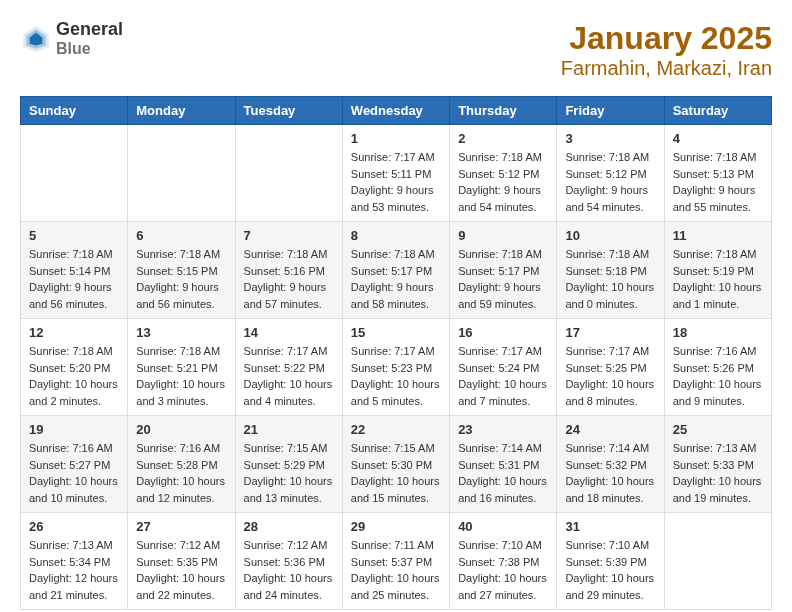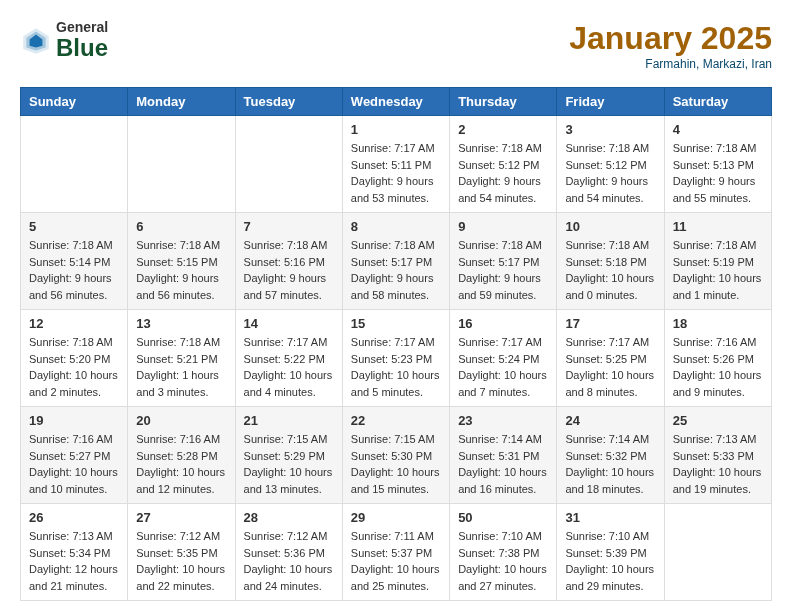--- a/index.html
+++ b/index.html
@@ -20,44 +20,44 @@
       display: flex;
       align-items: center;
       gap: 4px;
     }
     .logo-text {
       display: flex;
       flex-direction: column;
       line-height: 1.1;
     }
     .logo-general {
-      font-size: 14px;
+      font-size: 18px;
       font-weight: bold;
       color: #333;
     }
     .logo-blue {
-      font-size: 24px;
-      font-weight: bold;
-      color: #14532d;
+      font-size: 16px;
+      font-weight: bold;
+      color: #737373;
     }
     .logo-icon {
       width: 32px;
       height: 32px;
     }
     .title-block {
       text-align: right;
     }
     .title-block h1 {
       font-size: 32px;
       font-weight: bold;
       color: #a16207;
     }
     .title-block h2 {
-      font-size: 12px;
-      color: #0c4a6e;
+      font-size: 20px;
+      color: #a16207;
       font-weight: normal;
     }
     .calendar {
       width: 100%;
       border-collapse: collapse;
       border: 1px solid #0f766e;
     }
     .calendar th {
       background-color: #2a6db5;
       color: #fff;
@@ -179,21 +179,21 @@
           <div class="day-info"><span>Sunrise: 7:18 AM</span><br><span>Sunset: 5:19 PM</span><br><span>Daylight: 10 hours and 1 minute.</span></div>
         </td>
       </tr>
       <tr>
         <td>
           <span class="day-number">12</span>
           <div class="day-info"><span>Sunrise: 7:18 AM</span><br><span>Sunset: 5:20 PM</span><br><span>Daylight: 10 hours and 2 minutes.</span></div>
         </td>
         <td>
           <span class="day-number">13</span>
-          <div class="day-info"><span>Sunrise: 7:18 AM</span><br><span>Sunset: 5:21 PM</span><br><span>Daylight: 1 hours and 3 minutes.</span></div>
+          <div class="day-info"><span>Sunrise: 7:18 AM</span><br><span>Sunset: 5:21 PM</span><br><span>Daylight: 10 hours and 3 minutes.</span></div>
         </td>
         <td>
           <span class="day-number">14</span>
           <div class="day-info"><span>Sunrise: 7:17 AM</span><br><span>Sunset: 5:22 PM</span><br><span>Daylight: 10 hours and 4 minutes.</span></div>
         </td>
         <td>
           <span class="day-number">15</span>
           <div class="day-info"><span>Sunrise: 7:17 AM</span><br><span>Sunset: 5:23 PM</span><br><span>Daylight: 10 hours and 5 minutes.</span></div>
         </td>
         <td>
@@ -250,21 +250,21 @@
         </td>
         <td>
           <span class="day-number">28</span>
           <div class="day-info"><span>Sunrise: 7:12 AM</span><br><span>Sunset: 5:36 PM</span><br><span>Daylight: 10 hours and 24 minutes.</span></div>
         </td>
         <td>
           <span class="day-number">29</span>
           <div class="day-info"><span>Sunrise: 7:11 AM</span><br><span>Sunset: 5:37 PM</span><br><span>Daylight: 10 hours and 25 minutes.</span></div>
         </td>
         <td>
-          <span class="day-number">50</span>
+          <span class="day-number">40</span>
           <div class="day-info"><span>Sunrise: 7:10 AM</span><br><span>Sunset: 7:38 PM</span><br><span>Daylight: 10 hours and 27 minutes.</span></div>
         </td>
         <td>
           <span class="day-number">31</span>
           <div class="day-info"><span>Sunrise: 7:10 AM</span><br><span>Sunset: 5:39 PM</span><br><span>Daylight: 10 hours and 29 minutes.</span></div>
         </td>
         <td class="empty-cell"></td>
       </tr>
     </tbody>
 </table>

